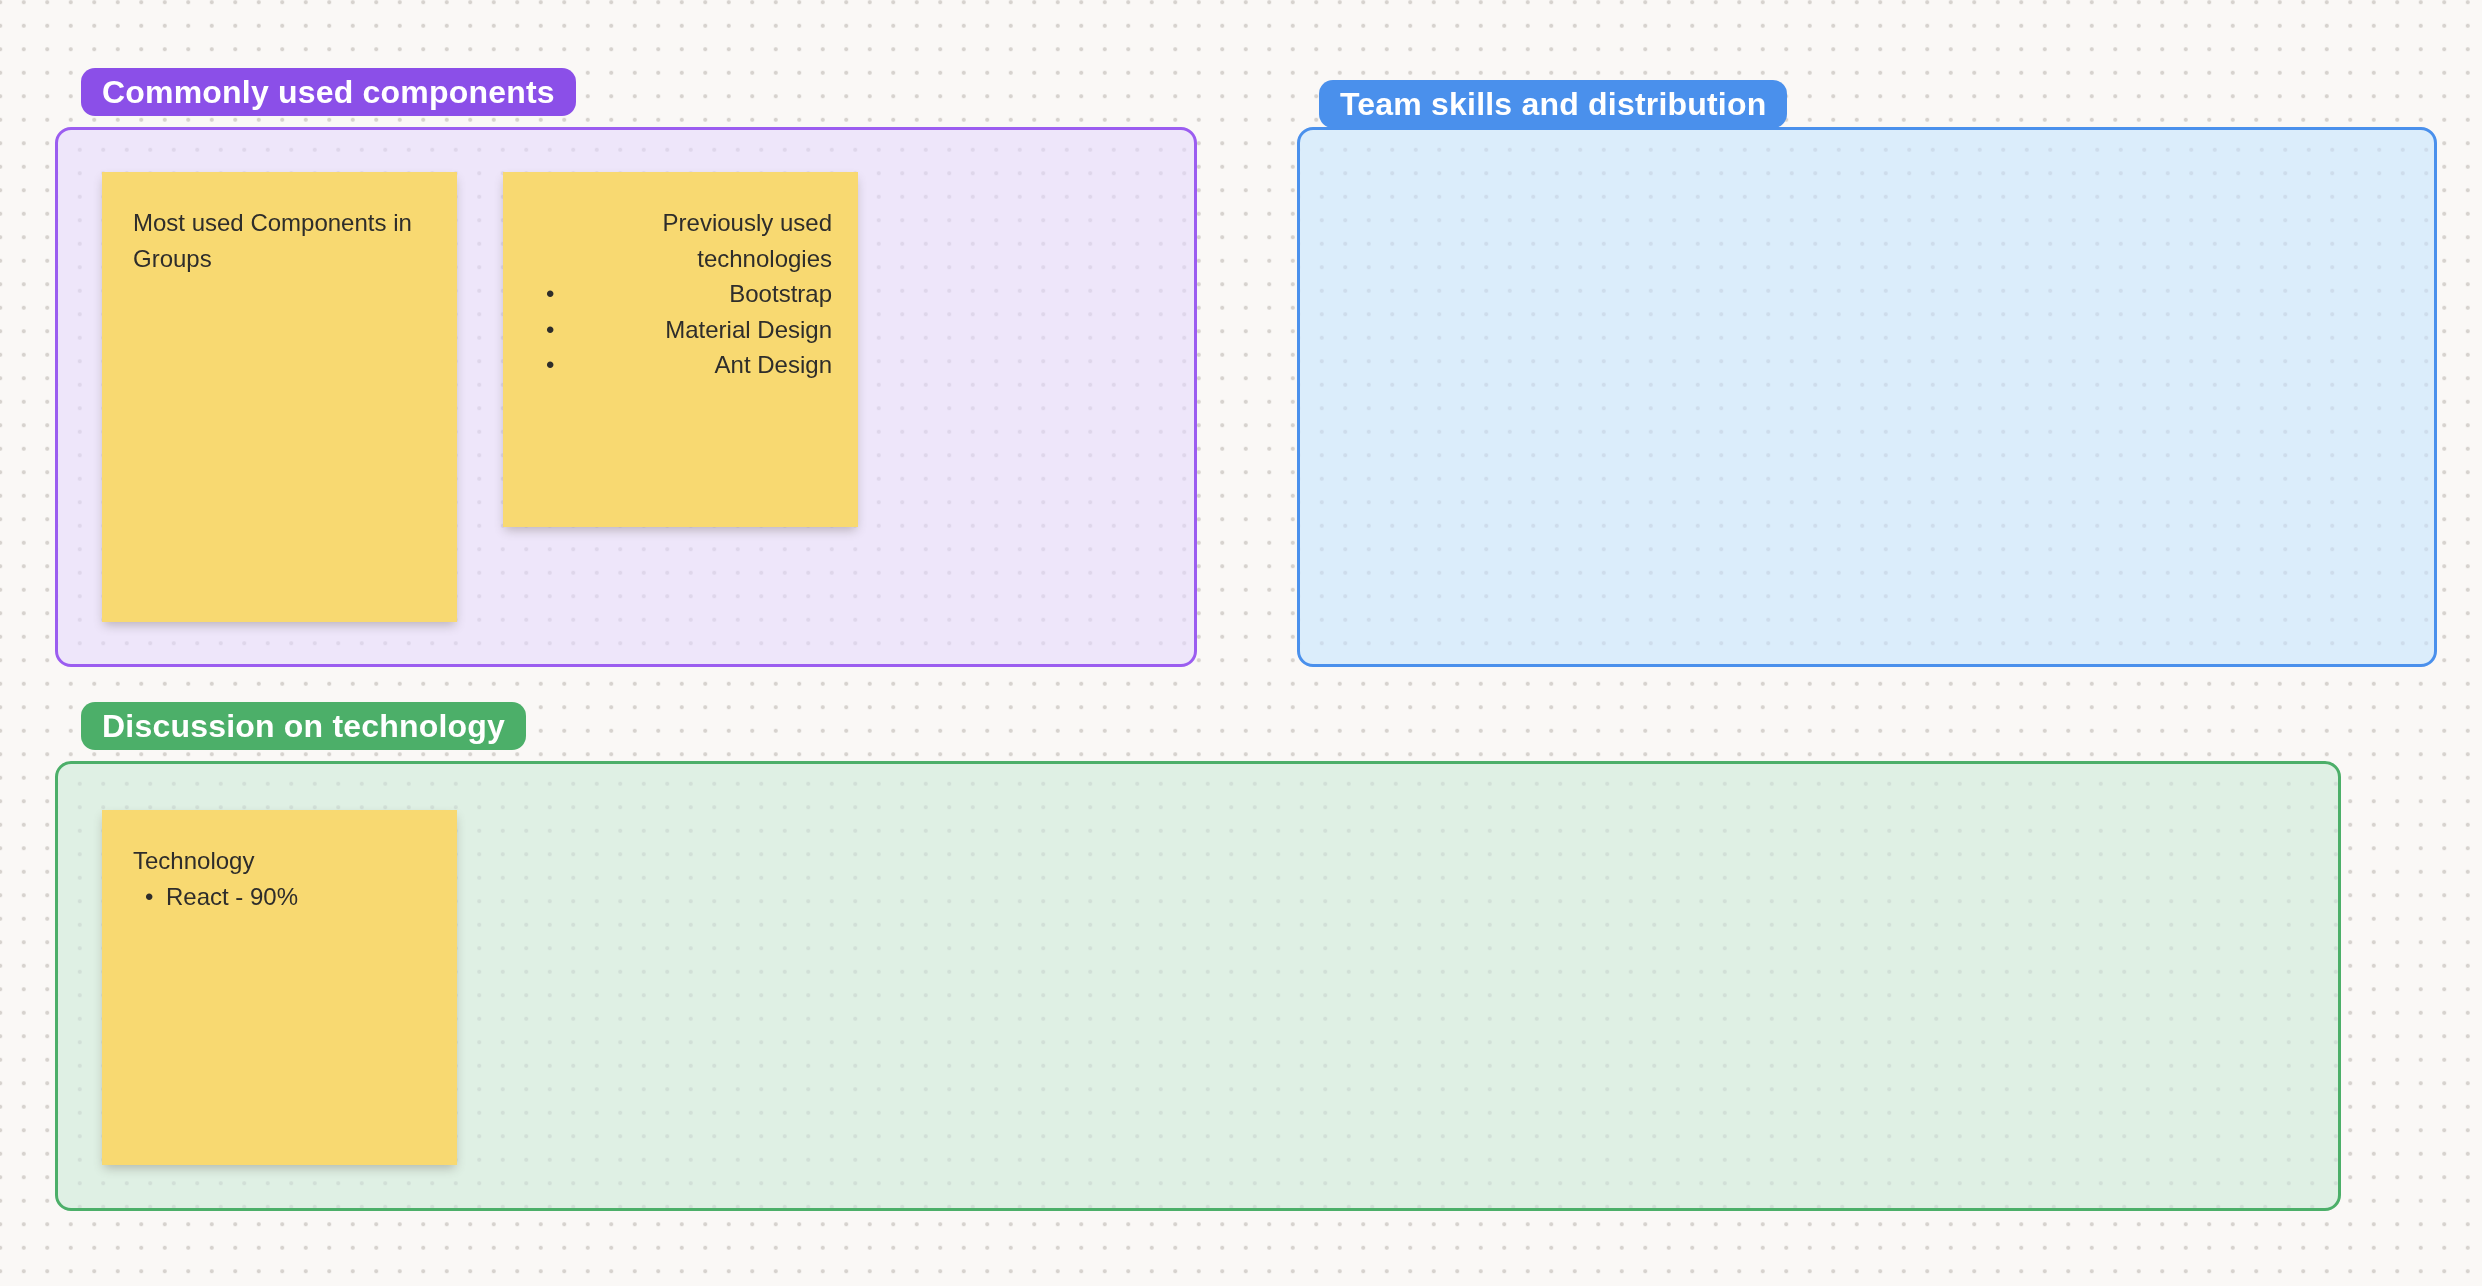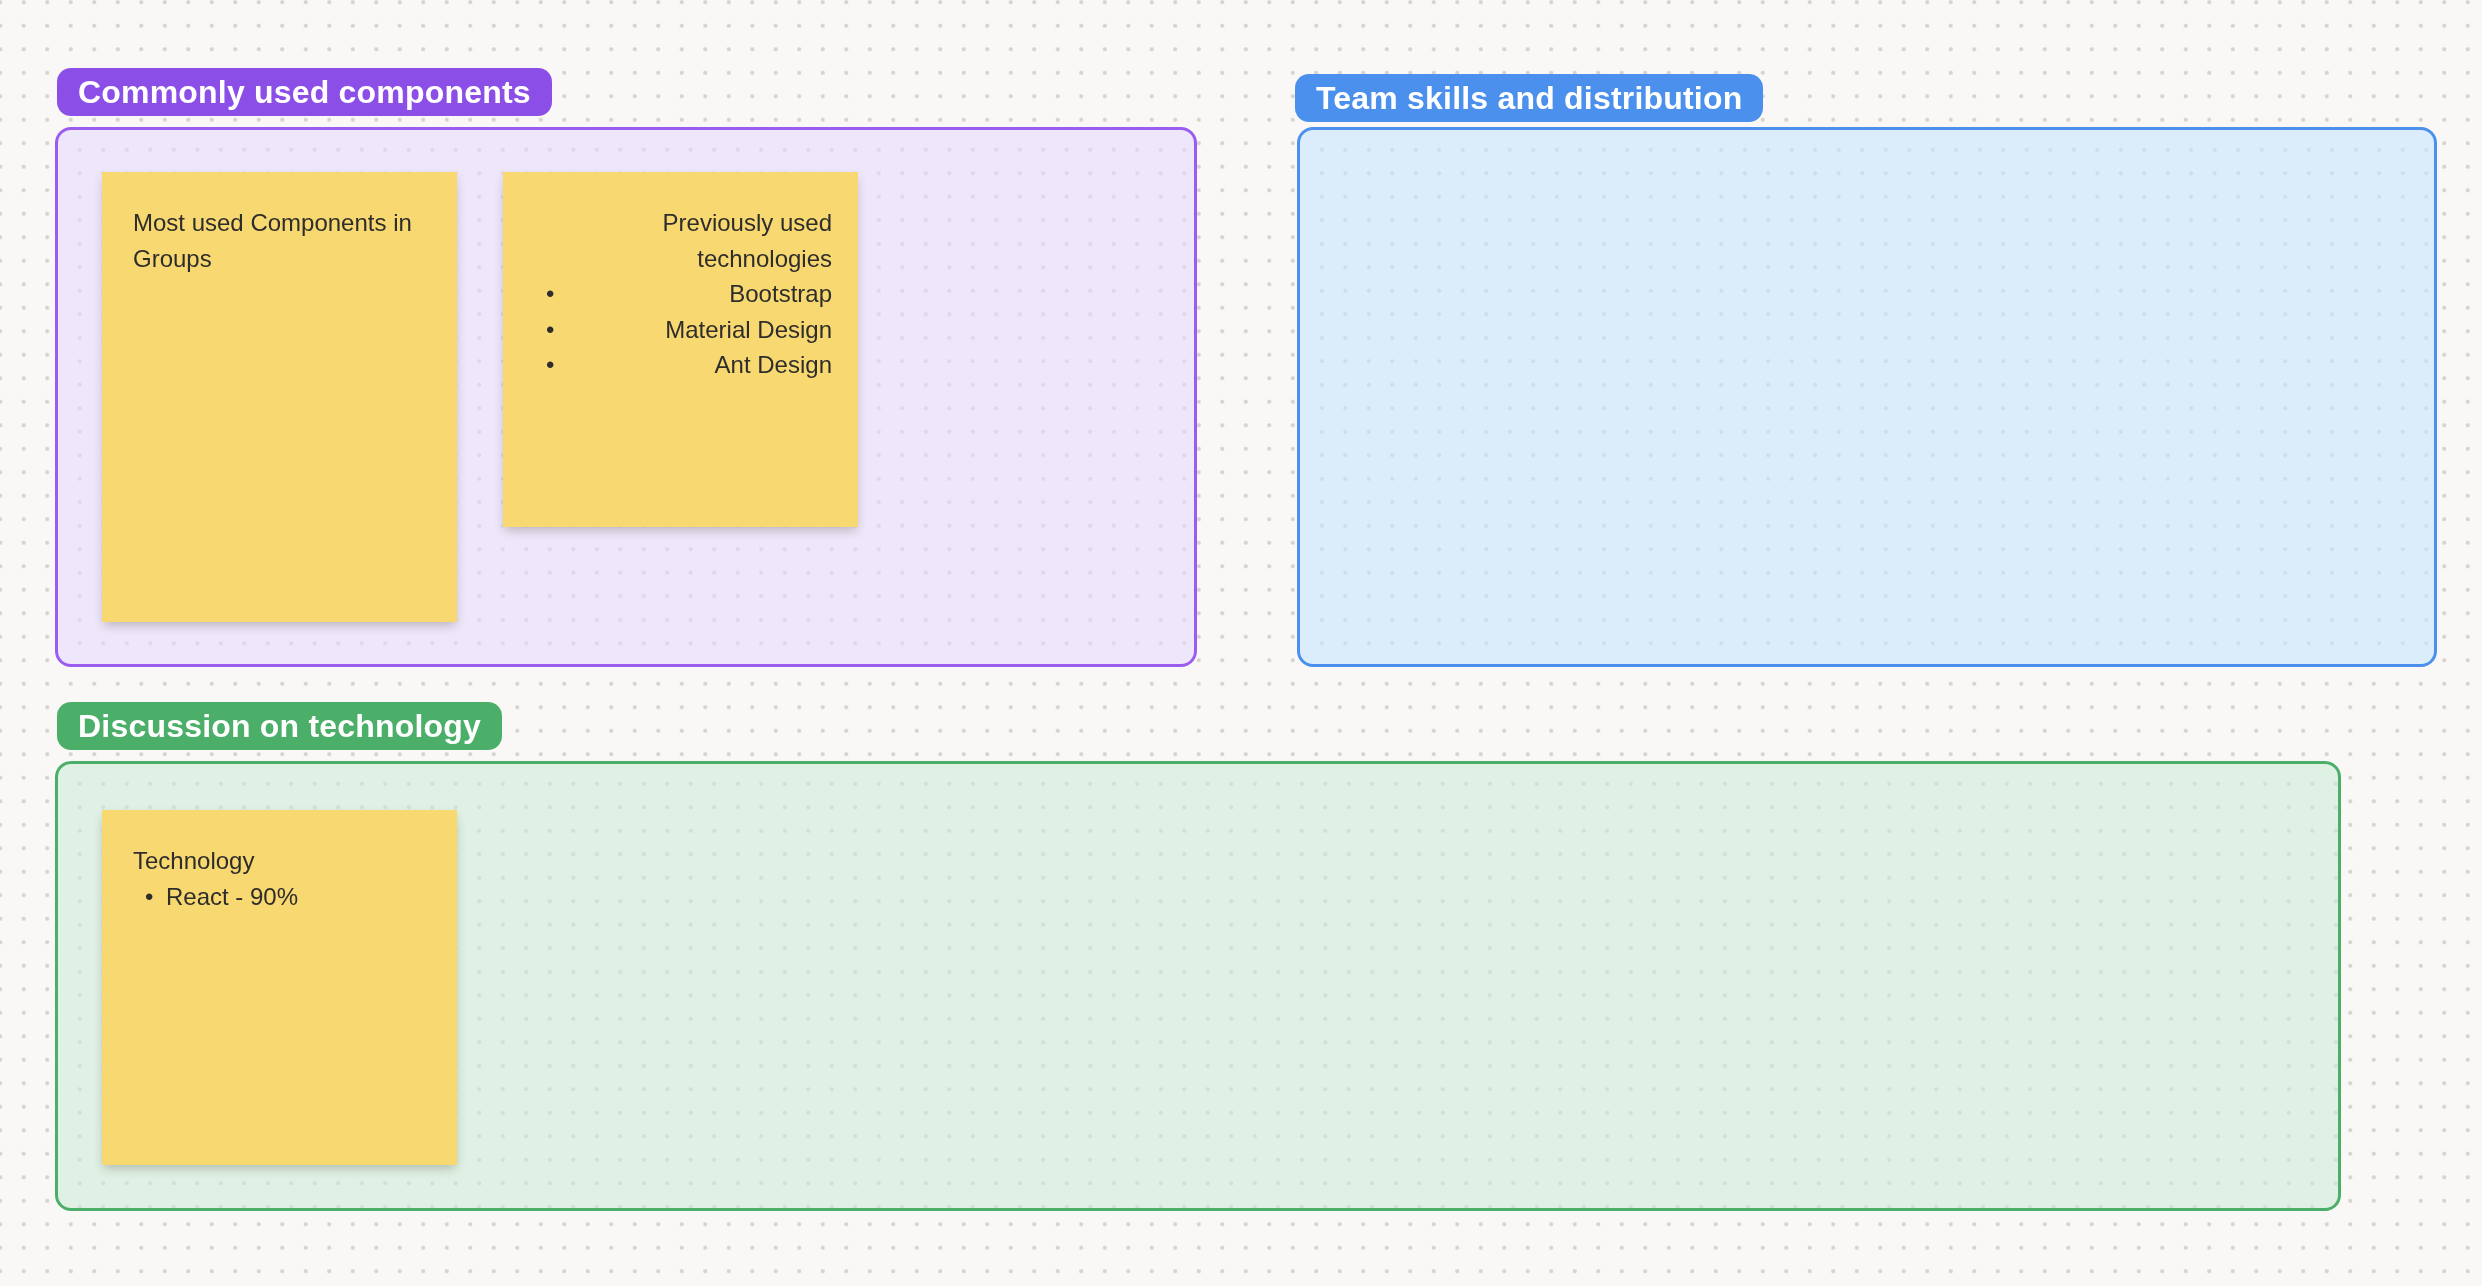--- a/index.html
+++ b/index.html
@@ -18,20 +18,21 @@
   }
   .badge{
     position:absolute;
     height:48px;line-height:49px;
     padding:0 21px;
     border-radius:14px;
     color:#ffffff;
     font-size:32px;font-weight:700;
     letter-spacing:0.2px;
     white-space:nowrap;
+    margin-left:24px;
   }
   .badge-purple{background:#8B4FE8;}
   .badge-blue{background:#4A90EC;}
   .badge-green{background:#4CAF69;}
   .panel{
     position:absolute;
     border-radius:16px;
     border:3px solid;
     box-sizing:border-box;
     background-image:radial-gradient(circle,rgba(110,100,120,0.12) 1.7px,rgba(110,100,120,0) 2.3px);
@@ -75,21 +76,21 @@
     <div class="sticky" style="left:445px;top:42px;height:355px;text-align:right;">
       <div class="sticky-title">Previously used technologies</div>
       <ul>
         <li>Bootstrap</li>
         <li>Material Design</li>
         <li>Ant Design</li>
       </ul>
     </div>
   </div>
 
-  <div class="badge badge-blue" style="left:1295px;top:74px;text-align:center;">Team skills and distribution</div>
+  <div class="badge badge-blue" style="left:1295px;top:80px;text-align:center;">Team skills and distribution</div>
 
   <div class="panel panel-blue" style="left:1297px;top:127px;width:1140px;height:540px;">
 
 
   </div>
 
   <div class="badge badge-green" style="left:57px;top:702px;">Discussion on technology</div>
 
   <div class="panel panel-green" style="left:55px;top:761px;width:2286px;height:450px;">
 

